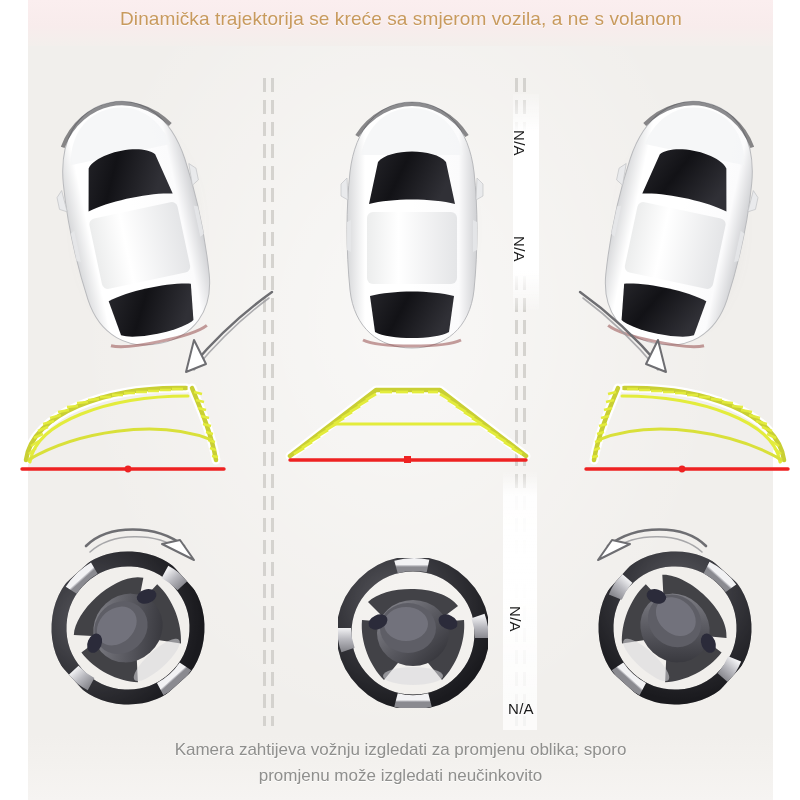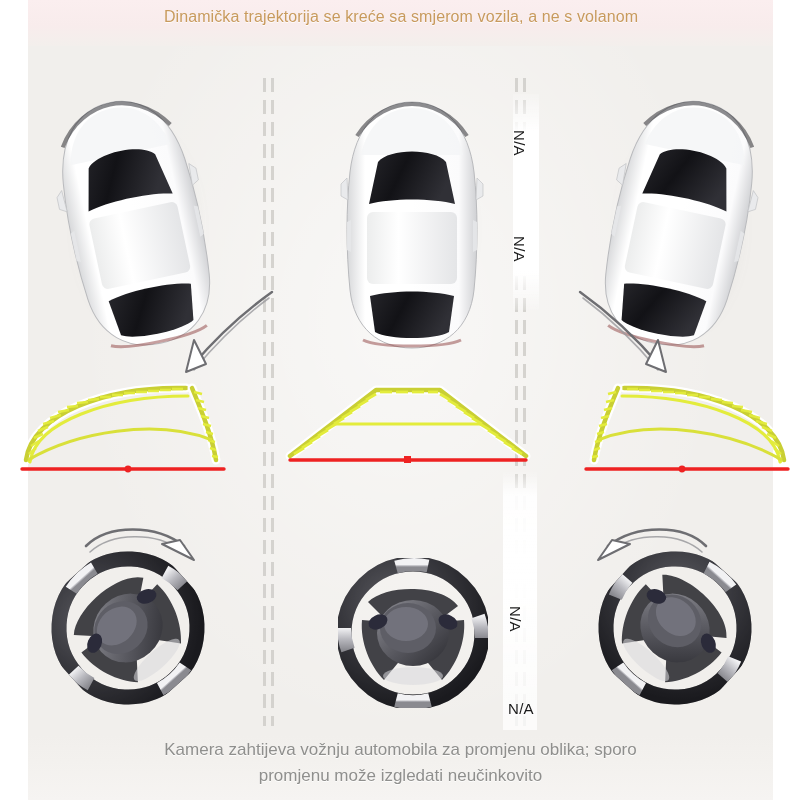--- a/index.html
+++ b/index.html
@@ -24,21 +24,21 @@
     pointer-events:none;
   }
   
   .header-band{
     position:absolute;left:28px;top:0;width:745px;height:46px;
     background:linear-gradient(180deg,#fbeeef 0%,#f8ecec 55%,#f3efec 100%);
   }
   .header-title{
     position:absolute;left:28px;top:8px;width:746px;
     text-align:center;
-    font-size:16px;letter-spacing:.1px;
+    font-size:19px;letter-spacing:.1px;
     color:#c89a5d;
     white-space:nowrap;
     text-shadow:0 1px 0 rgba(255,255,255,.8);
   }
   
   .footer-band{
     position:absolute;left:28px;top:735px;width:745px;height:65px;
     background:linear-gradient(180deg,#f1efec 0%,#f3f1ee 40%,#f6f4f2 100%);
   }
   .footer-caption{
@@ -457,17 +457,17 @@
   <div class="lightstrip" id="strip-top"></div>
   <div class="lightstrip" id="strip-bottom"></div>
 
   <div class="na rot" id="na-1">N/A</div>
   <div class="na rot" id="na-2">N/A</div>
   <div class="na rot" id="na-3">N/A</div>
   <div class="na" id="na-4">N/A</div>
 
   <div class="footer-band"></div>
   <div class="footer-caption">
-    <div>Kamera zahtijeva vožnju automobila za promjenu oblika; sporo</div>
+    <div>Kamera zahtijeva vožnju izgledati za promjenu oblika; sporo</div>
     <div>promjenu može izgledati neučinkovito</div>
   </div>
 
 </div>
 
 </body></html>

